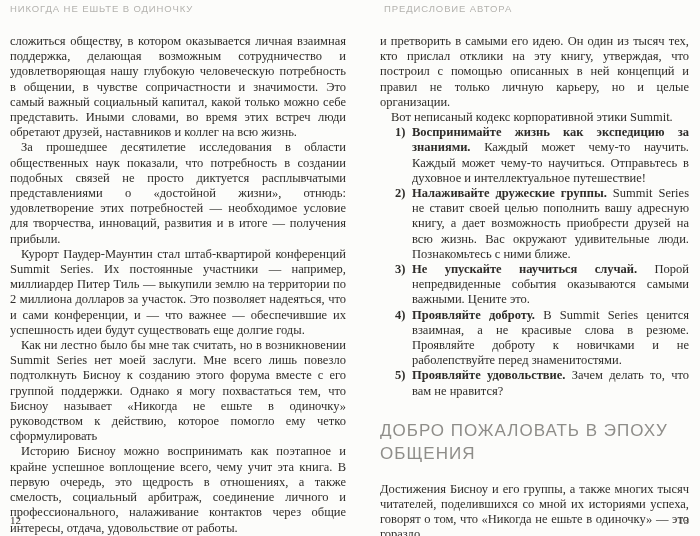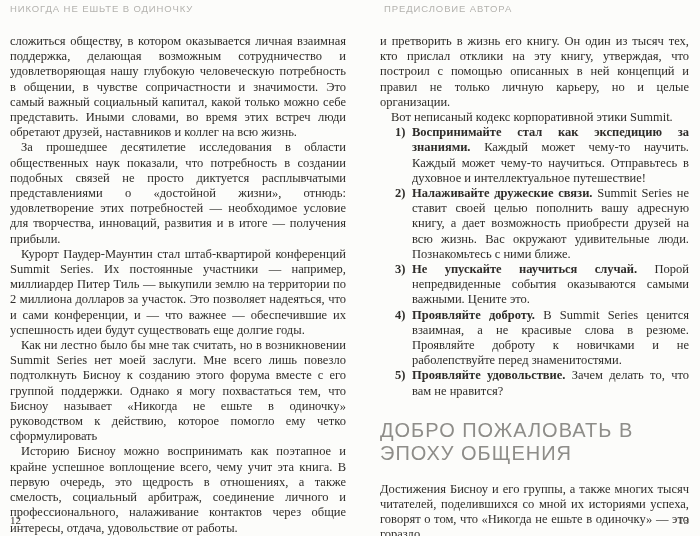--- a/index.html
+++ b/index.html
@@ -73,21 +73,21 @@
     left: 15px;
     top: 0;
     font-weight: bold;
   }
   .code-item strong { font-weight: bold; }
 
   .section-heading {
     margin: 20px 0 0 0;
     font-family: "Liberation Sans", sans-serif;
     font-weight: normal;
-    font-size: 20px;
+    font-size: 17px;
     line-height: 23px;
     letter-spacing: 1px;
     color: #8e8d89;
     text-align: left;
     text-indent: 0;
   }
   .closing { margin-top: 17px !important; }
 
   .page-num {
     position: absolute;
@@ -114,31 +114,31 @@
       <p class="indent">Историю Бисноу можно воспринимать как поэтапное и крайне успешное воплощение всего, чему учит эта книга. В первую очередь, это щедрость в отношениях, а также смелость, социальный арбитраж, соединение личного и профессионального, налаживание контактов через общие интересы, отдача, удовольствие от работы.</p>
     </div>
 
     <div class="page-num">12</div>
   </div>
 
   <div class="page page-right">
     <div class="running-head">ПРЕДИСЛОВИЕ АВТОРА</div>
 
     <div class="body-text">
-      <p>и претворить в жизнь его книгу. Он один из тысяч тех, кто прислал отклики на эту книгу, утверждая, что построил с помощью описанных в ней концепций и правил не только личную карьеру, но и целые организации.</p>
+      <p>и претворить в самыми его идею. Он один из тысяч тех, кто прислал отклики на эту книгу, утверждая, что построил с помощью описанных в ней концепций и правил не только личную карьеру, но и целые организации.</p>
       <p class="indent">Вот неписаный кодекс корпоративной этики Summit.</p>
 
       <div class="code-list">
         <div class="code-item">
           <span class="num">1)</span>
-          <strong>Воспринимайте стал как экспедицию за знаниями.</strong> <span>Каждый может чему-то научить. Каждый может чему-то научиться. Отправьтесь в духовное и интеллектуальное путешествие!</span>
+          <strong>Воспринимайте жизнь как экспедицию за знаниями.</strong> <span>Каждый может чему-то научить. Каждый может чему-то научиться. Отправьтесь в духовное и интеллектуальное путешествие!</span>
         </div>
         <div class="code-item">
           <span class="num">2)</span>
-          <strong>Налаживайте дружеские связи.</strong> <span>Summit Series не ставит своей целью пополнить вашу адресную книгу, а дает возможность приобрести друзей на всю жизнь. Вас окружают удивительные люди. Познакомьтесь с ними ближе.</span>
+          <strong>Налаживайте дружеские группы.</strong> <span>Summit Series не ставит своей целью пополнить вашу адресную книгу, а дает возможность приобрести друзей на всю жизнь. Вас окружают удивительные люди. Познакомьтесь с ними ближе.</span>
         </div>
         <div class="code-item">
           <span class="num">3)</span>
           <strong>Не упускайте научиться случай.</strong> <span>Порой непредвиденные события оказываются самыми важными. Цените это.</span>
         </div>
         <div class="code-item">
           <span class="num">4)</span>
           <strong>Проявляйте доброту.</strong> <span>В Summit Series ценится взаимная, а не красивые слова в резюме. Проявляйте доброту к новичками и не раболепствуйте перед знаменитостями.</span>
         </div>
         <div class="code-item">

